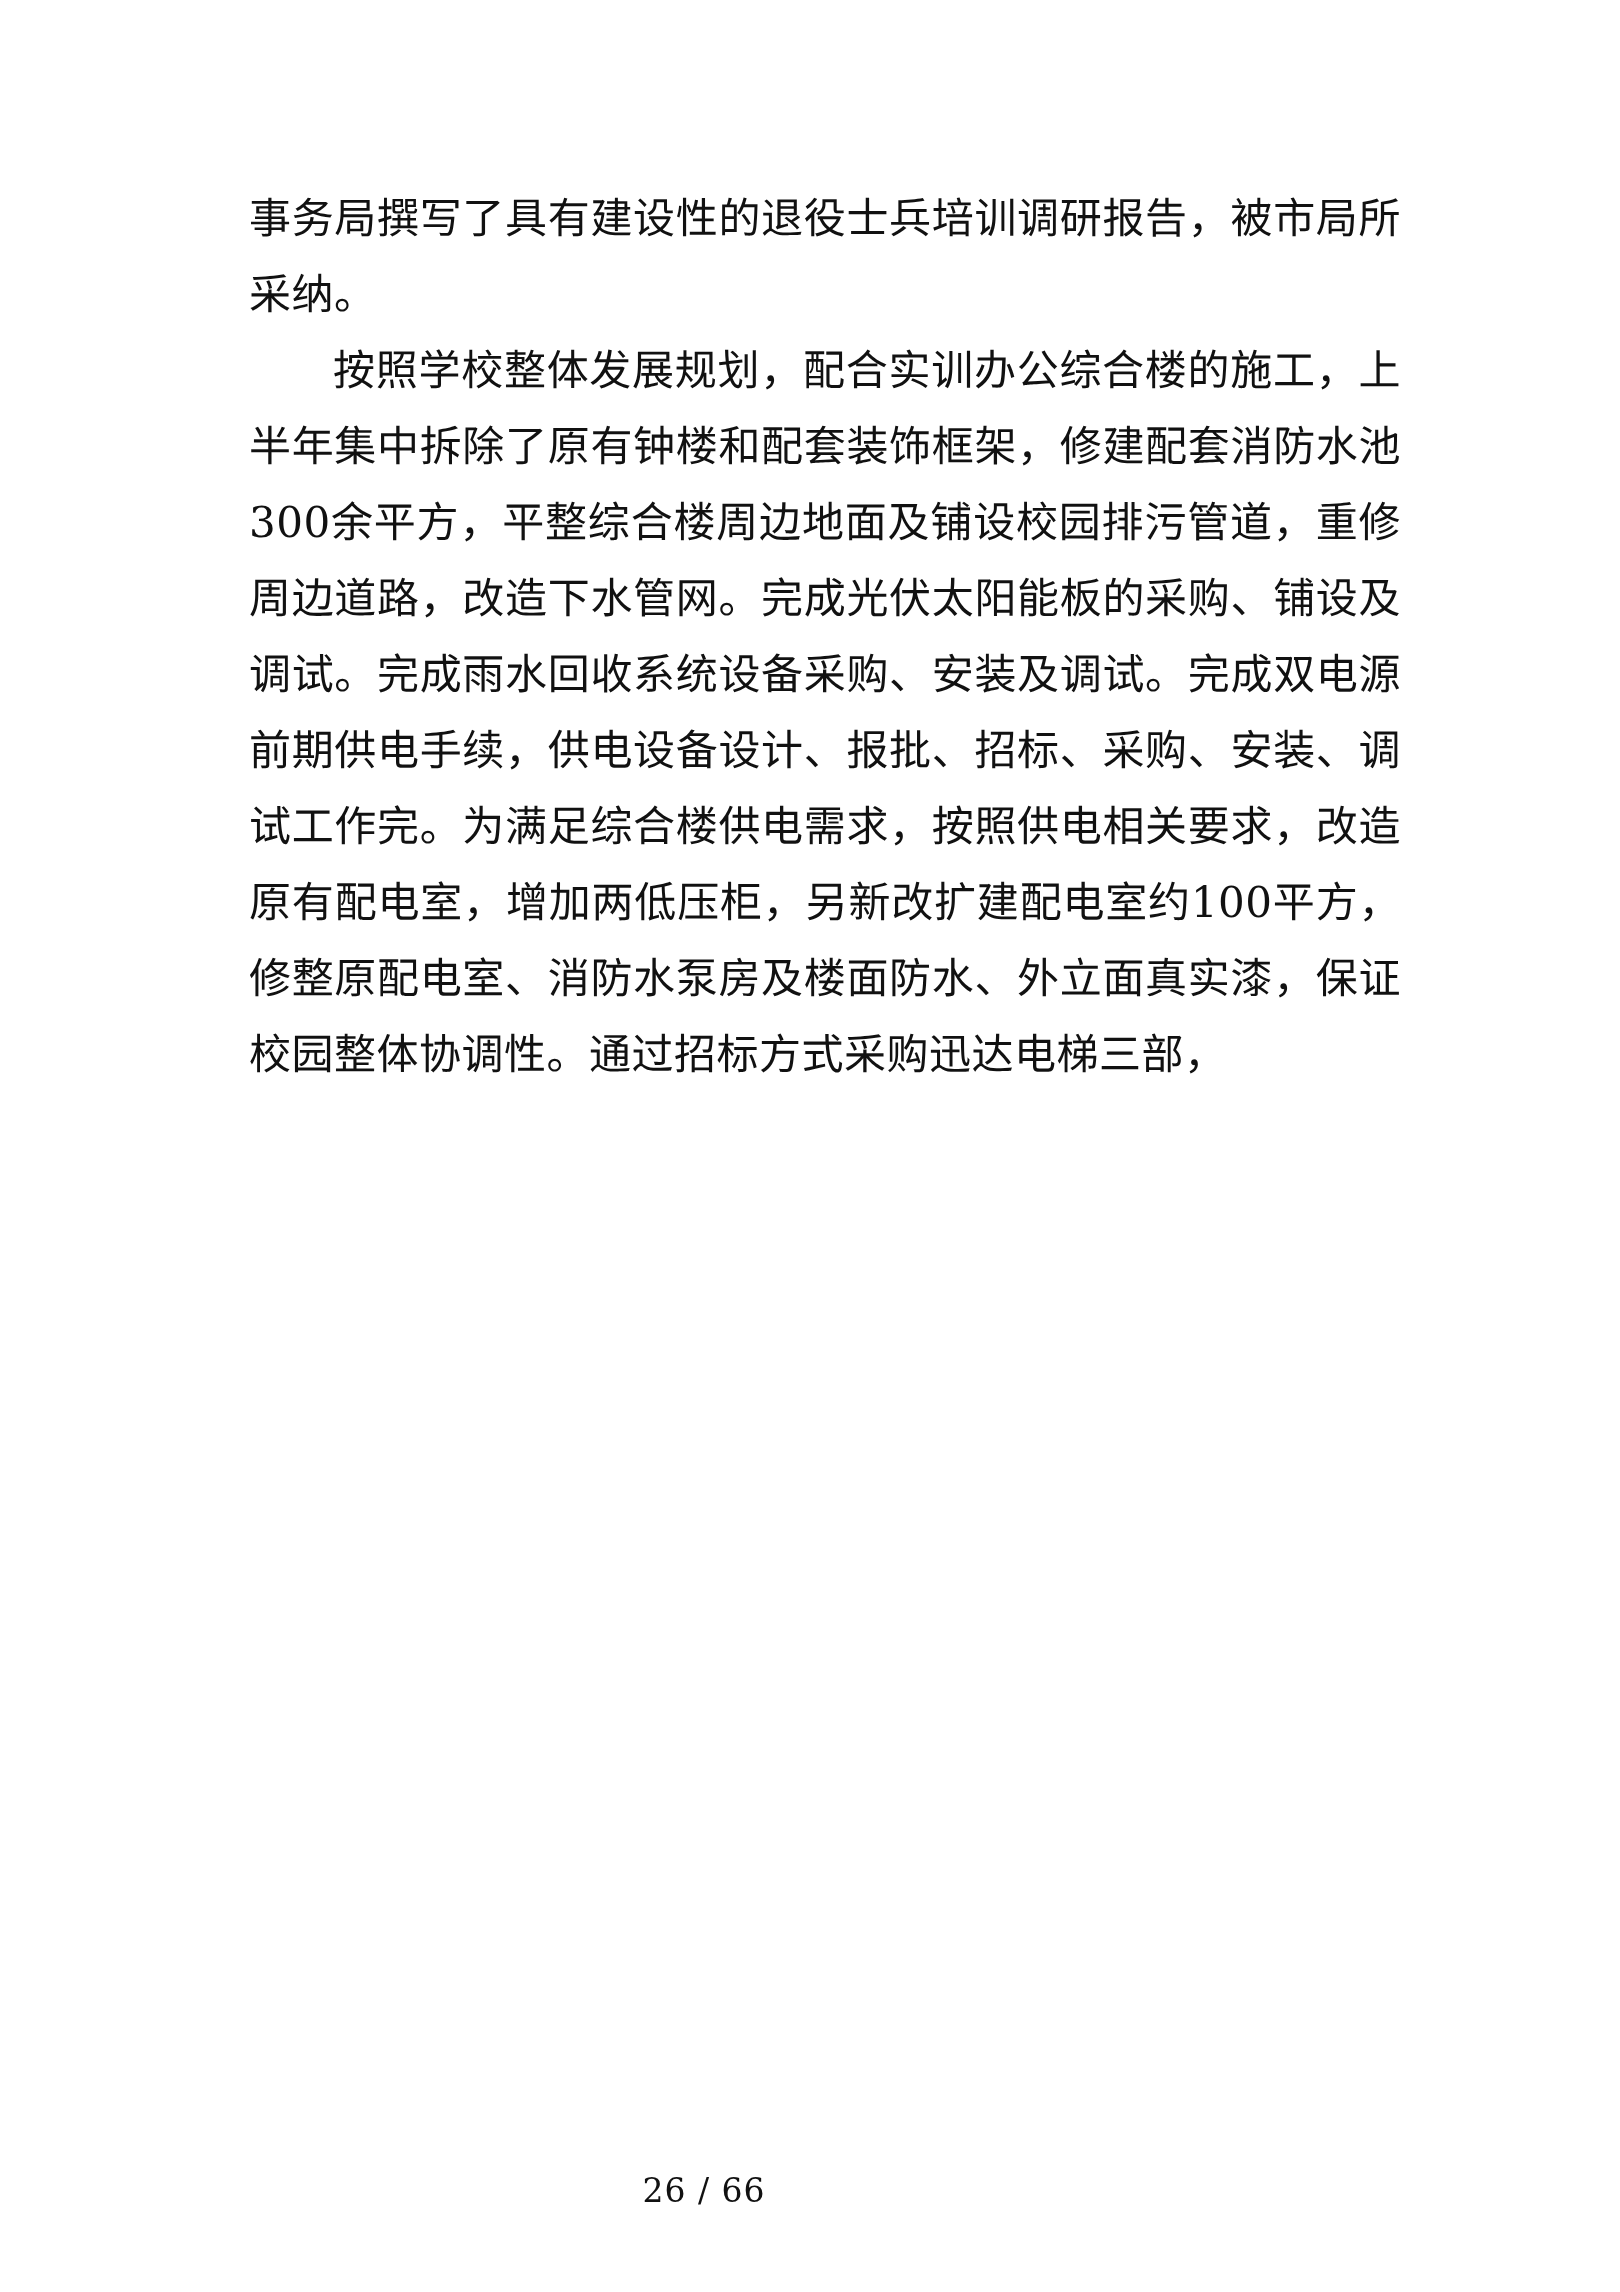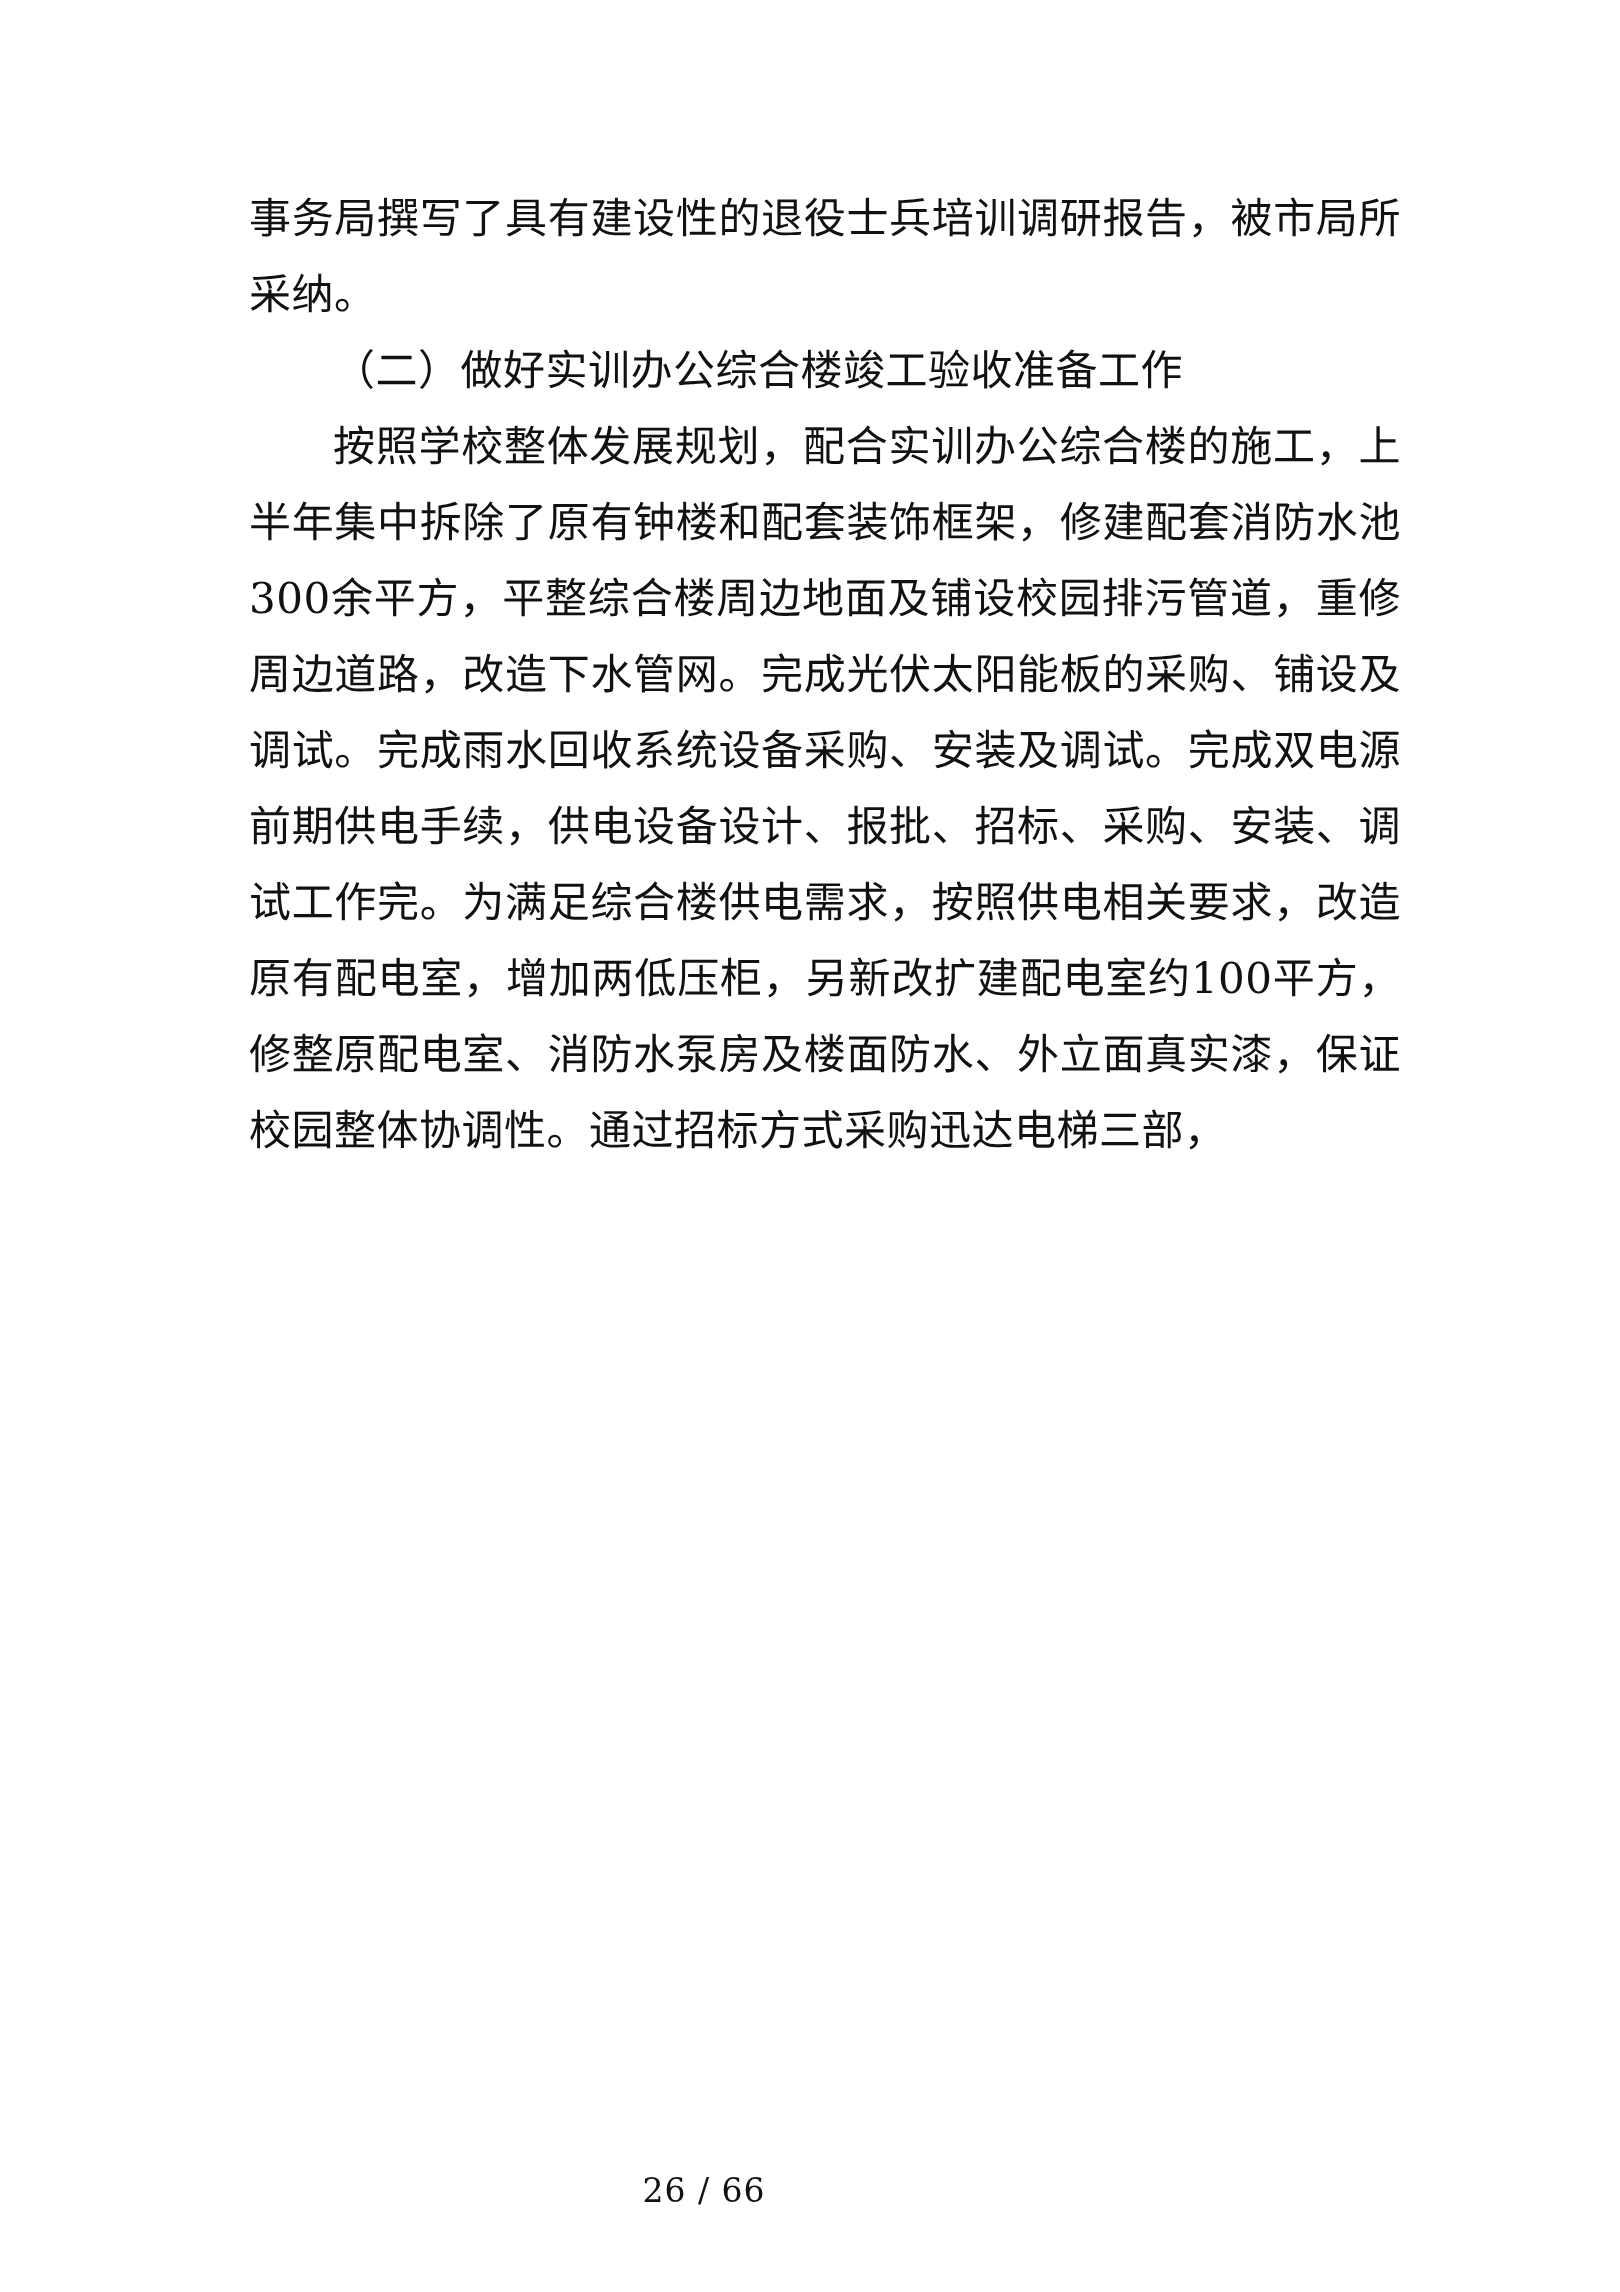--- a/index.html
+++ b/index.html
@@ -76,21 +76,20 @@
 
 <div class="page">
 
   <div class="content">
 
     <p class="para">事务局撰写了具有建设性的退役士兵培训调研报告，被市局所采纳。</p>
 
 
 
 
-    <p class="heading sub">（二）做好实训办公综合楼竣工验收准备工作</p>
 
     <p class="para indent2">按照学校整体发展规划，配合实训办公综合楼的施工，上半年集中拆除了原有钟楼和配套装饰框架，修建配套消防水池300余平方，平整综合楼周边地面及铺设校园排污管道，重修周边道路，改造下水管网。完成光伏太阳能板的采购、铺设及调试。完成雨水回收系统设备采购、安装及调试。完成双电源前期供电手续，供电设备设计、报批、招标、采购、安装、调试工作完。为满足综合楼供电需求，按照供电相关要求，改造原有配电室，增加两低压柜，另新改扩建配电室约100平方，修整原配电室、消防水泵房及楼面防水、外立面真实漆，保证校园整体协调性。通过招标方式采购迅达电梯三部，</p>
 
   </div>
 
   <div class="footer">26 / 66</div>
 
 </div>
 
 

